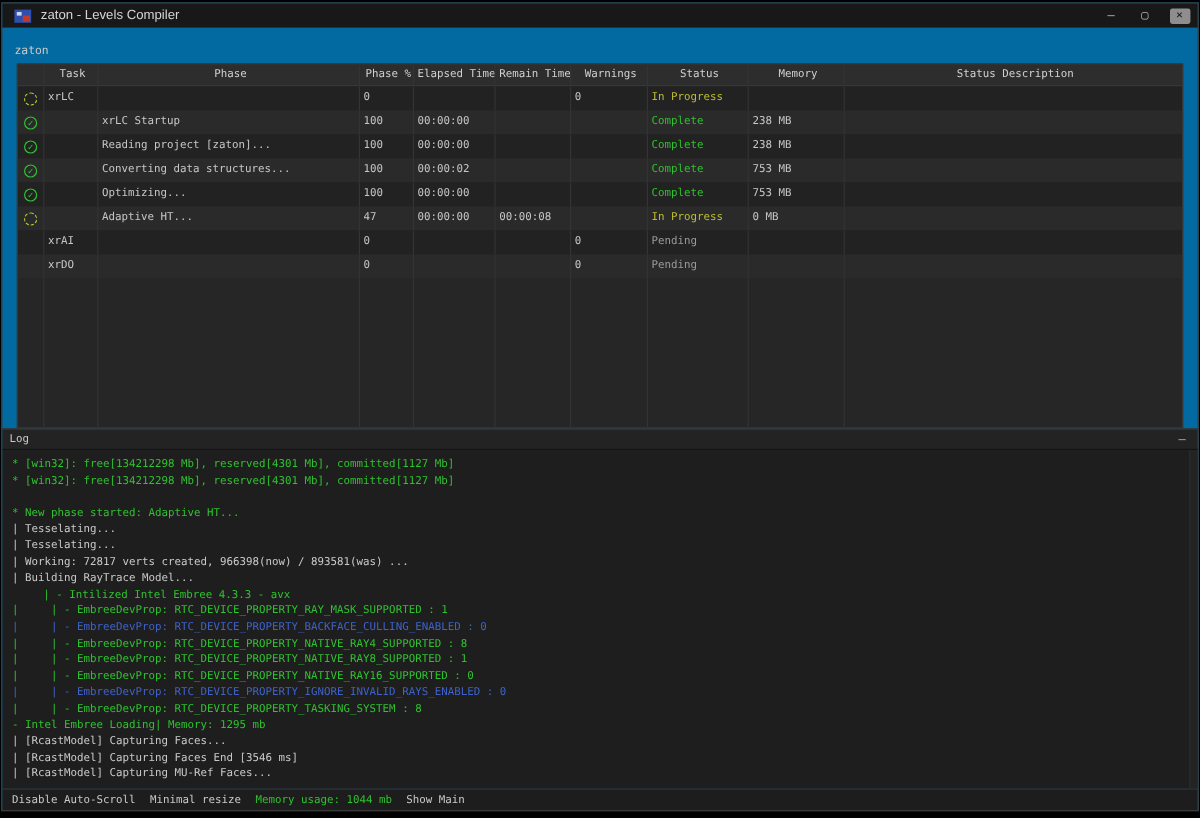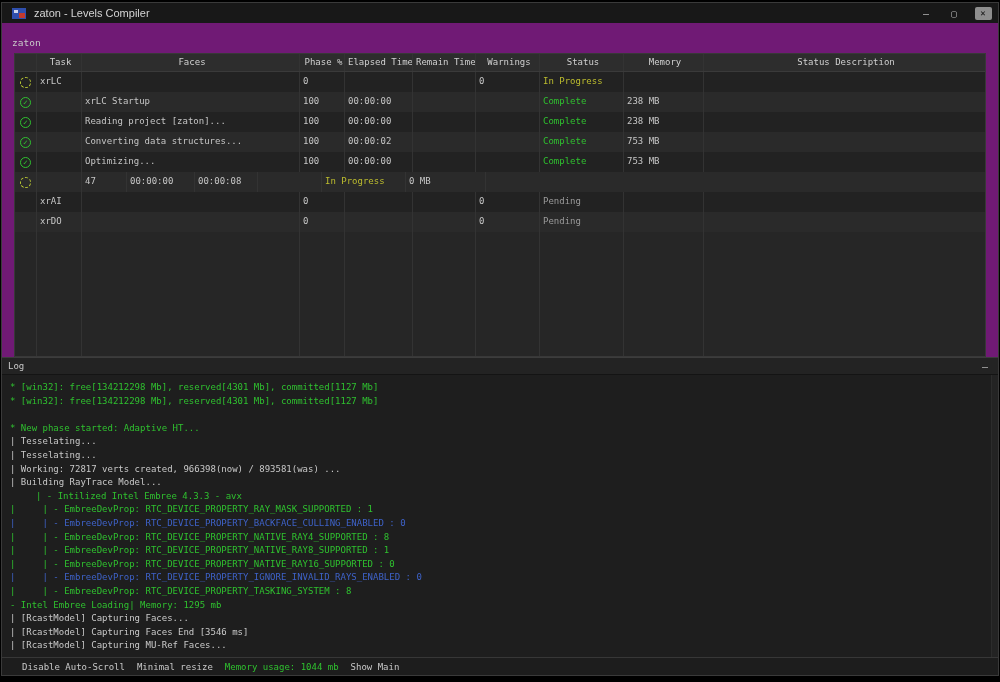--- a/index.html
+++ b/index.html
@@ -1,19 +1,19 @@
 <!DOCTYPE html>
 <html><head>
 <meta charset="utf-8">
 <style>
   * { margin:0; padding:0; box-sizing:border-box; }
   html,body { width:1000px; height:682px; background:#000; overflow:hidden;
               font-family:"DejaVu Sans Mono", monospace; }
   .window { position:absolute; top:2px; left:1px; right:1px; bottom:6px;
-            background:#701a75; border:1px solid #3a3a3a;
+            background:#0369a1; border:1px solid #3a3a3a;
             display:flex; flex-direction:column; }
 
   
   .titlebar { height:20px; background:#181818; display:flex; align-items:center;
               flex:0 0 auto; padding-left:10px; }
   .app-icon { width:14px; height:11px; position:relative; flex:0 0 auto; }
   .app-icon .b1 { position:absolute; inset:0; background:#2f4fae; }
   .app-icon .b2 { position:absolute; right:1px; bottom:1px; width:6px; height:5px; background:#c23a2e; }
   .app-icon .b3 { position:absolute; left:2px; top:2px; width:4px; height:3px; background:#cfd6ee; }
   .title-text { font-family:"Liberation Sans", sans-serif; font-size:11px; color:#d4d4d4;
@@ -65,21 +65,21 @@
   .log-title { font-size:9px; color:#c9c9c9; flex:1; }
   .log-collapse { font-size:10px; color:#b5b5b5; width:14px; text-align:center; cursor:default; }
   .log-content { flex:1 1 auto; background:#1e1e1e; overflow:hidden; position:relative;
                  padding:6px 12px 0 8px; }
   .log-line { font-size:9px; line-height:13.6px; white-space:pre; }
   .log-scrollbar { position:absolute; top:0; right:0; width:7px; bottom:0;
                    background:#232323; border-left:1px solid #2c2c2c; }
 
   
   .statusbar { height:18px; flex:0 0 auto; background:#1d1d1d; border-top:1px solid #373737;
-               display:flex; align-items:center; padding-left:20px; gap:12px; }
+               display:flex; align-items:center; padding-left:8px; gap:12px; }
   .sb-item { font-size:9px; white-space:nowrap; cursor:default; }
 </style>
 </head>
 <body>
 
 <div class="window">
 
   <div class="titlebar">
     <span class="app-icon">
       <span class="b1"></span>
@@ -97,21 +97,21 @@
   </div>
 
   <div class="label-row">
     <span class="project-label">zaton</span>
   </div>
 
   <div class="table-wrap">
     <div class="thead">
       <div class="cell c-icon"></div>
       <div class="cell c-task">Task</div>
-      <div class="cell c-phase">Faces</div>
+      <div class="cell c-phase">Phase</div>
       <div class="cell c-pct">Phase %</div>
       <div class="cell c-elapsed">Elapsed Time</div>
       <div class="cell c-remain">Remain Time</div>
       <div class="cell c-warn">Warnings</div>
       <div class="cell c-status">Status</div>
       <div class="cell c-mem">Memory</div>
       <div class="cell c-desc">Status Description</div>
     </div>
     <div style="display:flex;flex-direction:column;flex:1;">
         <div class="trow">
@@ -182,20 +182,21 @@
           <div class="cell c-warn"></div>
           <div class="cell c-status" style="color: rgb(47, 193, 47);">Complete</div>
           <div class="cell c-mem">753 MB</div>
           <div class="cell c-desc"></div>
         </div>
         <div class="trow alt">
           <div class="cell c-icon">
             <span class="icon-spinner"></span>
           </div>
           <div class="cell c-task"></div>
+          <div class="cell c-phase">Adaptive HT...</div>
           <div class="cell c-pct">47</div>
           <div class="cell c-elapsed">00:00:00</div>
           <div class="cell c-remain">00:00:08</div>
           <div class="cell c-warn"></div>
           <div class="cell c-status" style="color: rgb(189, 189, 46);">In Progress</div>
           <div class="cell c-mem">0 MB</div>
           <div class="cell c-desc"></div>
         </div>
         <div class="trow">
           <div class="cell c-icon"></div>

